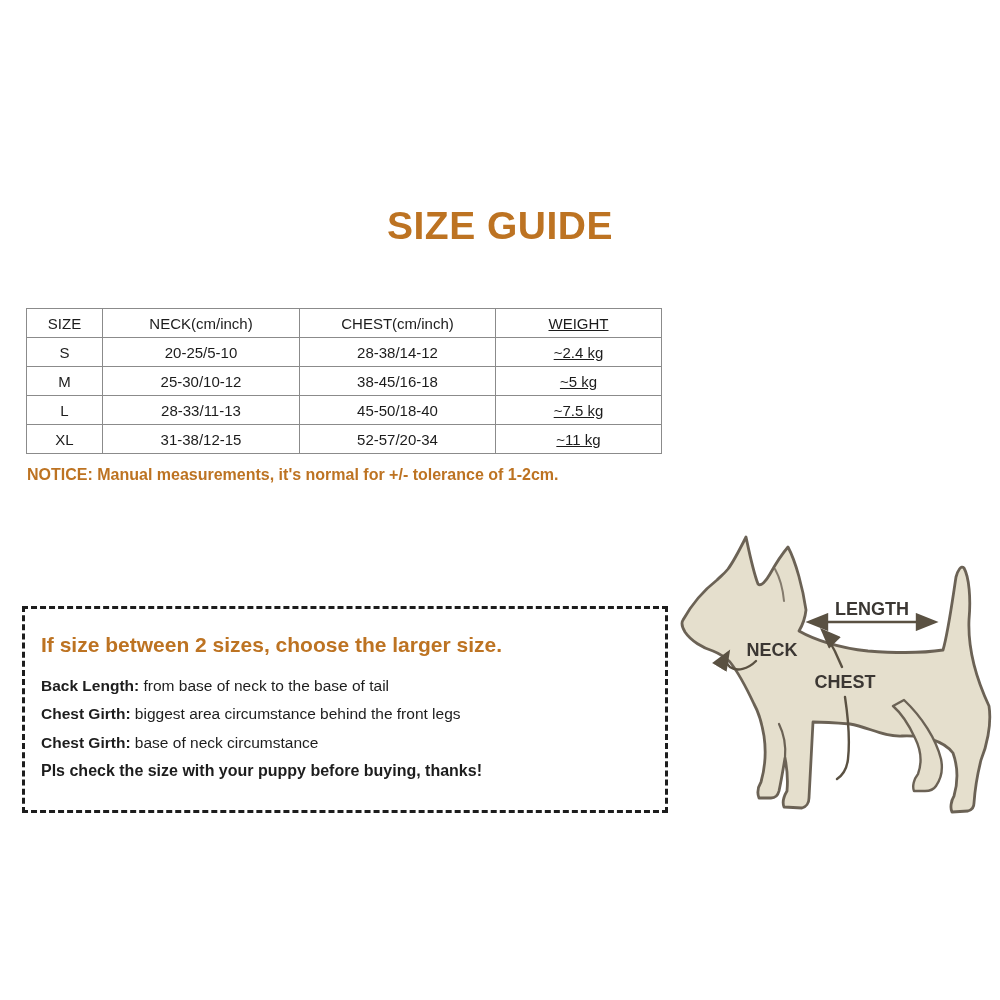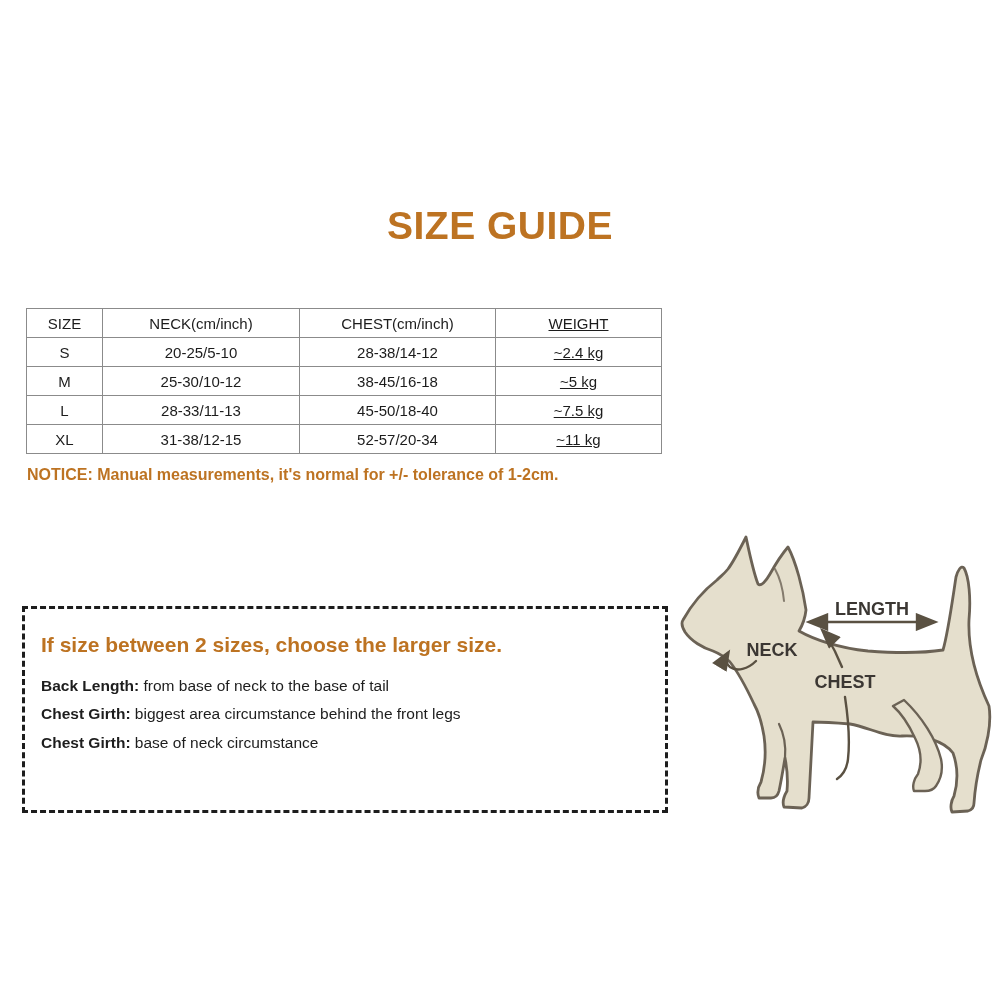--- a/index.html
+++ b/index.html
@@ -75,20 +75,21 @@
   </tbody>
     </table>
 
   <div class="notice">NOTICE: Manual measurements, it's normal for +/- tolerance of 1-2cm.</div>
 
   <div class="tips">
     <div class="tips-headline">If size between 2 sizes, choose the larger size.</div>
     <div class="tip tip0"><span class="b">Back Length:</span><span> from base of neck to the base of tail</span></div>
     <div class="tip tip1"><span class="b">Chest Girth:</span><span> biggest area circumstance behind the front legs</span></div>
     <div class="tip tip2"><span class="b">Chest Girth:</span><span> base of neck circumstance</span></div>
+    <div class="tips-footer">Pls check the size with your puppy before buying, thanks!</div>
   </div>
 
   <div class="dog">
     <svg width="330" height="310" viewBox="0 0 330 310">
       <defs>
         <marker id="ah" viewBox="0 0 10 8" refX="8" refY="4" markerWidth="9" markerHeight="7" orient="auto-start-reverse">
           <path d="M0 0 L10 4 L0 8 z" fill="#5a5142"></path>
         </marker>
       </defs>
 

